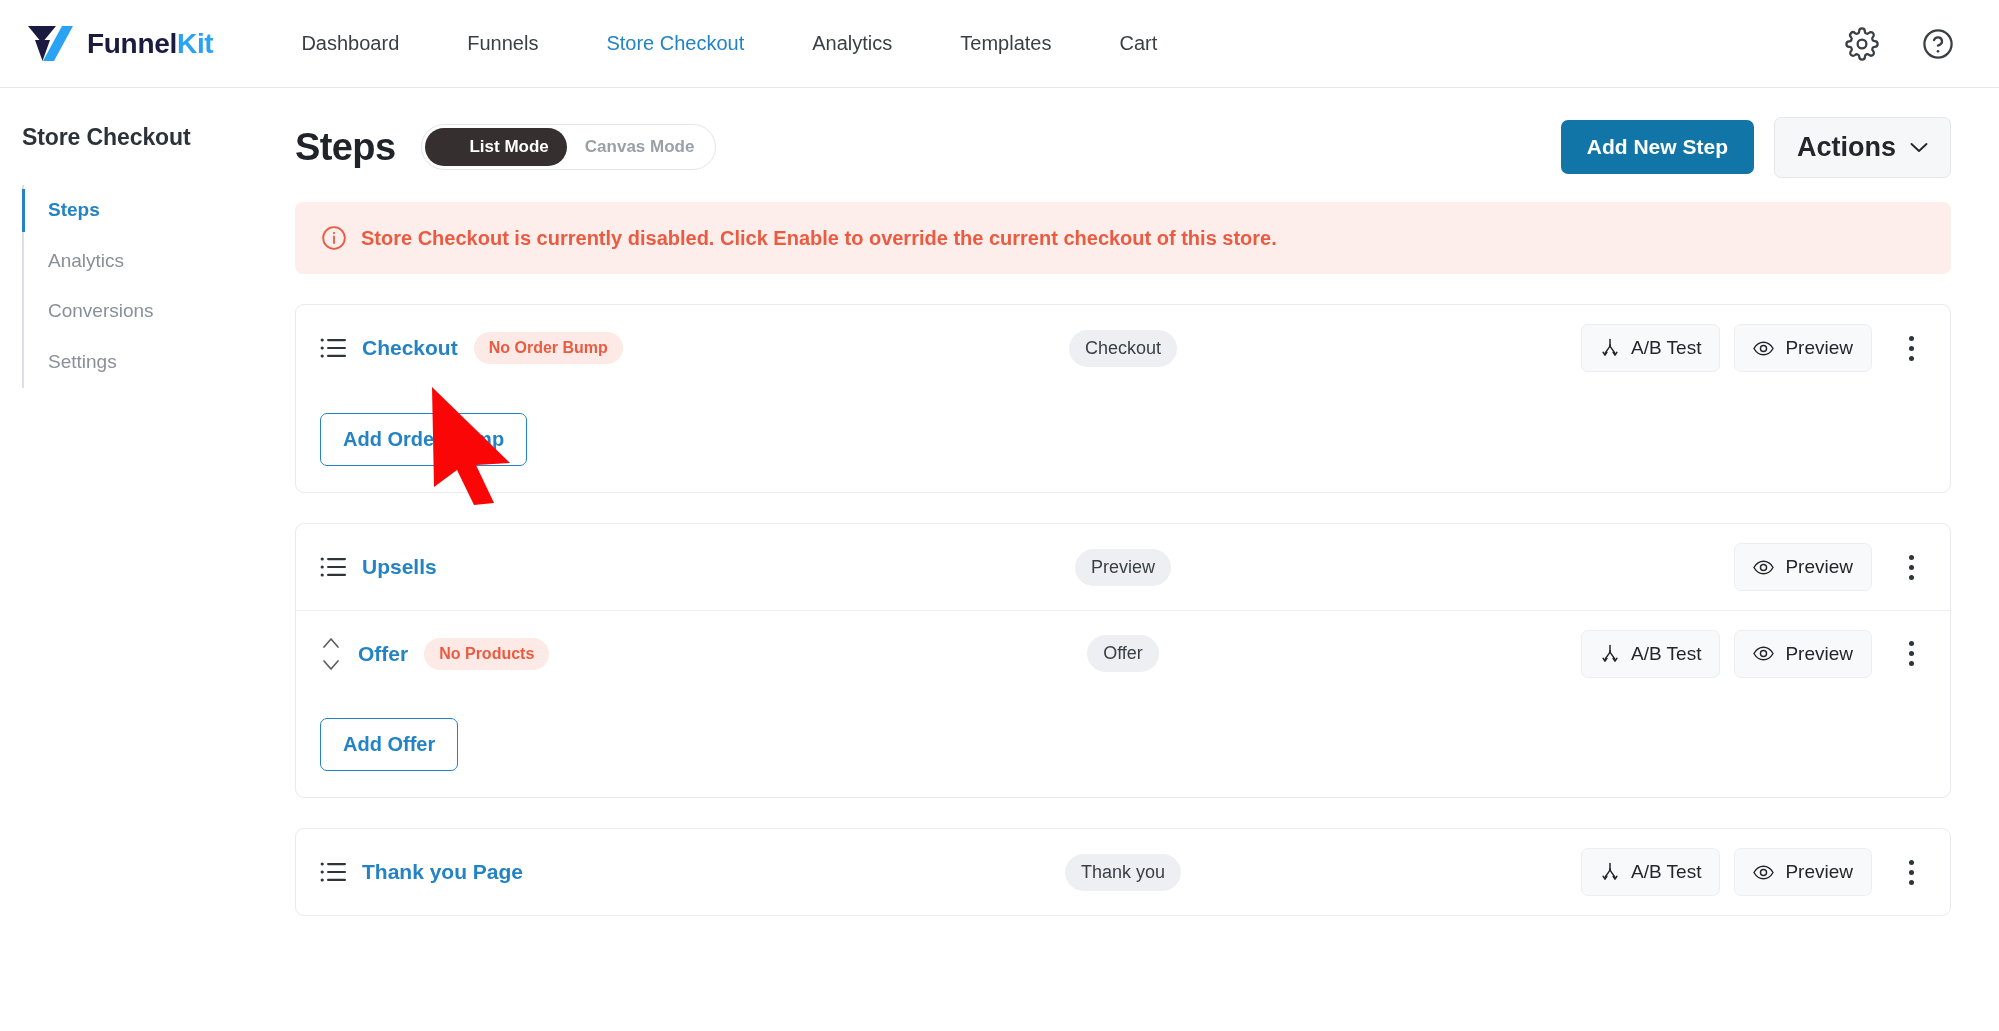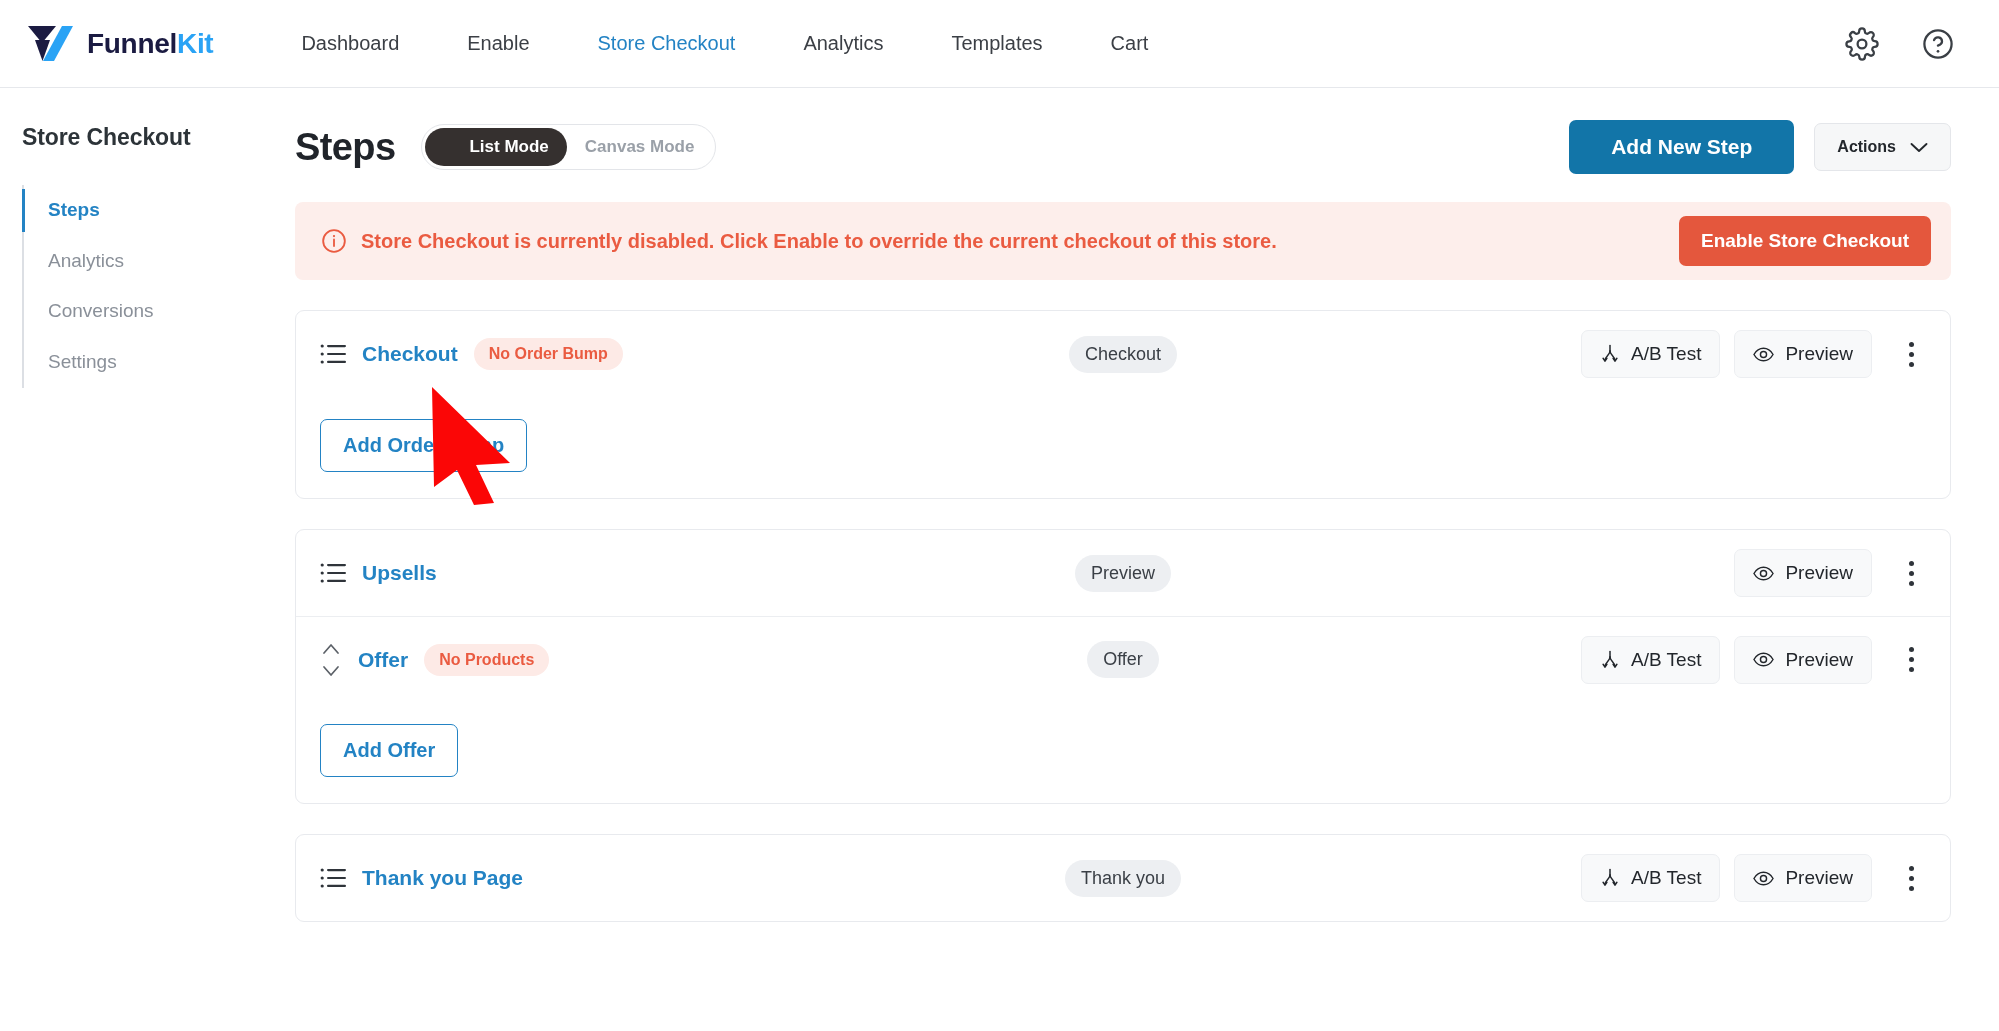--- a/index.html
+++ b/index.html
@@ -123,29 +123,29 @@
     align-items: center;
     gap: 20px;
   }
   .btn-primary {
     background: #1275a8;
     color: #fff;
     font-size: 21px;
     font-weight: bold;
     border: none;
     border-radius: 7px;
-    padding: 15px 42px;
+    padding: 15px 26px;
     cursor: pointer;
     font-family: inherit;
     white-space: nowrap;
   }
   .btn-actions {
     background: #f6f7f8;
     color: #23272c;
-    font-size: 16px;
+    font-size: 27px;
     font-weight: bold;
     border: 1px solid #e4e6ea;
     border-radius: 7px;
     padding: 14px 22px;
     cursor: pointer;
     font-family: inherit;
     display: inline-flex;
     align-items: center;
     gap: 14px;
     white-space: nowrap;
@@ -313,21 +313,21 @@
         <path d="M9 17 L24 17 L16.5 38 Z" fill="#1b1b42"></path>
         <path d="M36 3 L47 3 L28 38 L17 38 Z" fill="#2aa3f5"></path>
       </svg>
       <div class="brand-text">
         <span class="b1">Funnel</span><span class="b2">Kit</span>
       </div>
     </div>
 
     <nav class="mainnav">
       <div class="navitem">Dashboard</div>
-      <div class="navitem">Enable</div>
+      <div class="navitem">Funnels</div>
       <div class="navitem active">Store Checkout</div>
       <div class="navitem">Analytics</div>
       <div class="navitem">Templates</div>
       <div class="navitem">Cart</div>
     </nav>
 
     <div class="topright">
       <svg class="iconbtn" viewBox="0 0 24 24" fill="none" stroke="#3a3f45" stroke-width="1.6">
         <circle cx="12" cy="12" r="3.1"></circle>
         <path d="M19.4 15a1.65 1.65 0 0 0 .33 1.82l.06.06a2 2 0 1 1-2.83 2.83l-.06-.06a1.65 1.65 0 0 0-1.82-.33 1.65 1.65 0 0 0-1 1.51V21a2 2 0 1 1-4 0v-.09A1.65 1.65 0 0 0 9 19.4a1.65 1.65 0 0 0-1.82.33l-.06.06a2 2 0 1 1-2.83-2.83l.06-.06a1.65 1.65 0 0 0 .33-1.82 1.65 1.65 0 0 0-1.51-1H3a2 2 0 1 1 0-4h.09A1.65 1.65 0 0 0 4.6 9a1.65 1.65 0 0 0-.33-1.82l-.06-.06a2 2 0 1 1 2.83-2.83l.06.06A1.65 1.65 0 0 0 9 4.6a1.65 1.65 0 0 0 1-1.51V3a2 2 0 1 1 4 0v.09a1.65 1.65 0 0 0 1 1.51 1.65 1.65 0 0 0 1.82-.33l.06-.06a2 2 0 1 1 2.83 2.83l-.06.06A1.65 1.65 0 0 0 19.4 9a1.65 1.65 0 0 0 1.51 1H21a2 2 0 1 1 0 4h-.09a1.65 1.65 0 0 0-1.51 1z"></path>
@@ -371,21 +371,20 @@
         </div>
       </div>
 
       <div class="notice">
         <svg class="notice-icon" viewBox="0 0 24 24" fill="none" stroke="#ea5b41" stroke-width="1.7">
           <circle cx="12" cy="12" r="10"></circle>
           <path d="M12 10.5v6.2" stroke-linecap="round"></path>
           <circle cx="12" cy="7.4" r="1.05" fill="#ea5b41" stroke="none"></circle>
         </svg>
         <div class="notice-text">Store Checkout is currently disabled. Click Enable to override the current checkout of this store.</div>
-        <button class="btn-enable">Enable Store Checkout</button>
       </div>
 
       <section class="card">
         <div class="row">
           <div class="row-left">
             <svg class="list-icon" viewBox="0 0 26 22">
               <circle cx="2.2" cy="3" r="1.6" fill="#2f343a"></circle>
                 <rect x="7" y="2" width="19" height="2.2" rx="1.1" fill="#2f343a"></rect>
               <circle cx="2.2" cy="11" r="1.6" fill="#2f343a"></circle>
                 <rect x="7" y="9.9" width="19" height="2.2" rx="1.1" fill="#2f343a"></rect>

